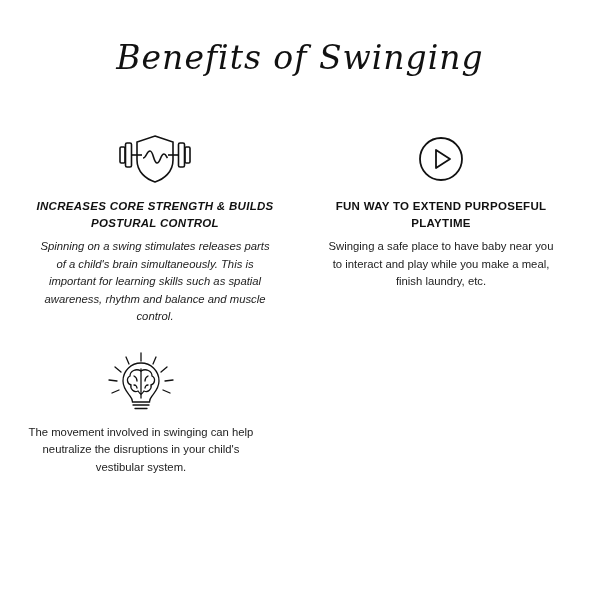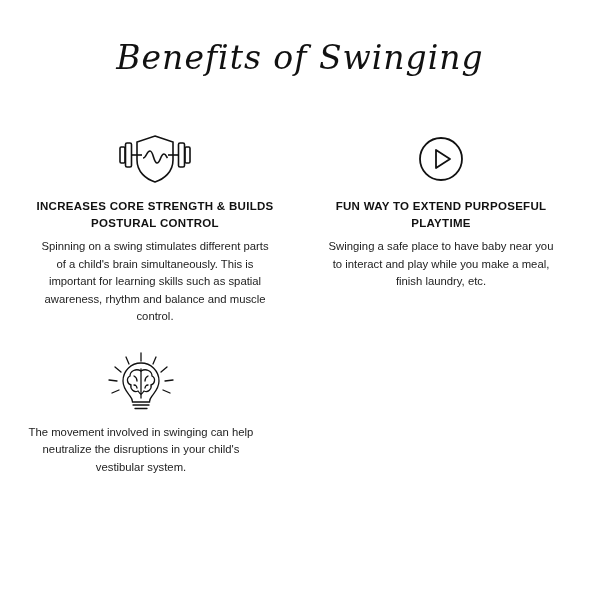--- a/index.html
+++ b/index.html
@@ -43,21 +43,21 @@
     grid-template-rows: auto auto;
     row-gap: 26px;
   }
   .cell {
     box-sizing: border-box;
     padding: 0 18px;
     display: flex;
     flex-direction: column;
     align-items: center;
   }
-  .cell.left { padding-left: 24px; padding-right: 14px; }
+  .cell.left { padding-left: 24px; padding-right: 14px; font-style: italic; }
   .cell.right { padding-left: 14px; padding-right: 32px; }
 
   .icon-wrap {
     height: 58px;
     display: flex;
     align-items: center;
     justify-content: center;
     margin-bottom: 10px;
   }
   .icon-wrap.tall { height: 62px; }
@@ -103,21 +103,21 @@
           <rect x="67" y="14" width="5" height="16" rx="1.2"></rect>
           <rect x="60.5" y="10" width="6" height="24" rx="1.5"></rect>
           <line x1="60.5" y1="22" x2="50" y2="22"></line>
 
           <path d="M37 3 L55 9 V27 C55 39 46 46 37 49 C28 46 19 39 19 27 V9 Z"></path>
 
           <path d="M25 25 C28.5 25 28.5 18 32 18 C35.5 18 35.5 30 39 30 C42.5 30 42.5 21 46 21 C48 21 48.5 24 49.5 25" stroke-width="1.6" fill="none"></path>
         </svg>
       </div>
       <div class="heading">INCREASES CORE STRENGTH &amp; BUILDS POSTURAL CONTROL</div>
-      <div class="body-text">Spinning on a swing stimulates different parts of a child's brain simultaneously. This is important for learning skills such as spatial awareness, rhythm and balance and muscle control.</div>
+      <div class="body-text">Spinning on a swing stimulates releases parts of a child's brain simultaneously. This is important for learning skills such as spatial awareness, rhythm and balance and muscle control.</div>
     </div>
 
     <div class="cell right">
       <div class="icon-wrap">
         <svg width="50" height="50" viewBox="0 0 50 50" fill="none" stroke="#111111" stroke-width="1.8">
           <circle cx="25" cy="25" r="21"></circle>
           <path d="M20 16 L34 25 L20 34 Z" fill="none" stroke-linejoin="round"></path>
         </svg>
       </div>
       <div class="heading">FUN WAY TO EXTEND PURPOSEFUL PLAYTIME</div>

